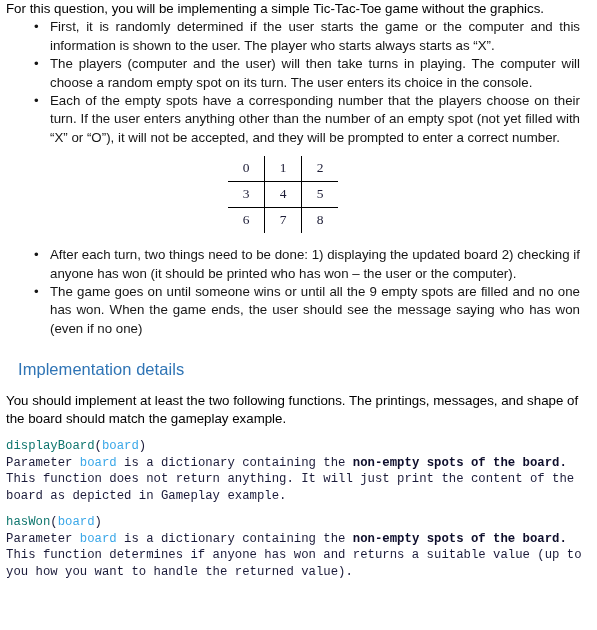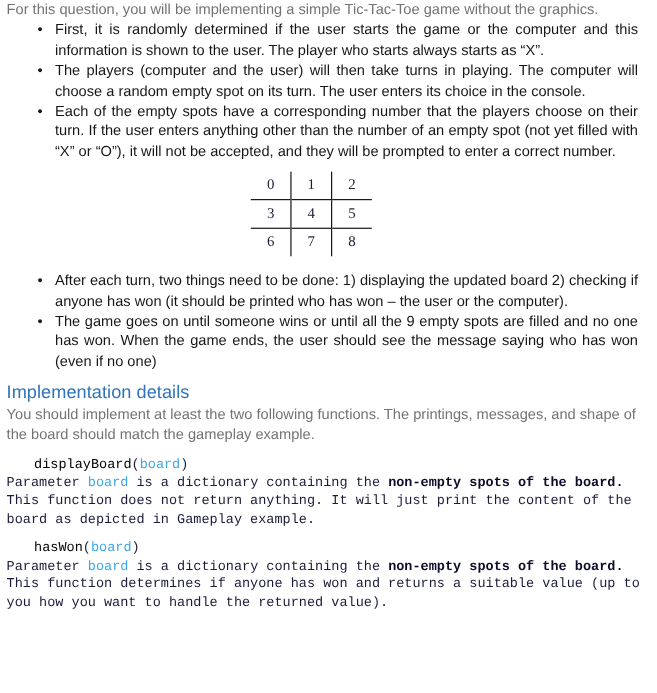--- a/index.html
+++ b/index.html
@@ -31,33 +31,33 @@
     line-height: 24px;
     margin: 0;
     padding: 9px 0 2px 6px;
     letter-spacing: 0.1px;
   }
   .h2 {
     color: #2f74b5;
     font-size: 16.5px;
     font-weight: 400;
     line-height: 20px;
-    margin: 0;
+    margin: 12px;
     padding: 5px 0 1px 6px;
     letter-spacing: 0.05px;
   }
 
   
   .body-p {
     font-size: 13.3px;
     line-height: 18.3px;
     margin: 0;
     padding: 0 17px 0 6px;
     text-align: left;
-    color: #737373;
+    color: #000000;
   }
 
   
   .blist {
     margin: 0;
     padding: 0;
     list-style: none;
   }
   .blist li {
     position: relative;
@@ -109,21 +109,21 @@
   
   .mono {
     font-family: "Liberation Mono", "DejaVu Sans Mono", monospace;
     font-size: 12.3px;
     line-height: 16.6px;
     color: #1b1b3a;
     padding: 0 1px 0 6px;
     white-space: pre-wrap;
     word-break: normal;
   }
-  .fn-name { color: #000000; margin-left: 25px; }
+  .fn-name { color: #0f766e; }
   .fn-paren { color: #1b1b3a; }
   .fn-arg { color: #3aa7e8; }
   .mono-bold { font-weight: bold; color: #0d0d2b; }
   .mono-arg { color: #3aa7e8; }
   .mono-sig {
     font-family: "Liberation Mono", "DejaVu Sans Mono", monospace;
     font-size: 12.3px;
     line-height: 17px;
     padding: 0 6px 0 6px;
   }

